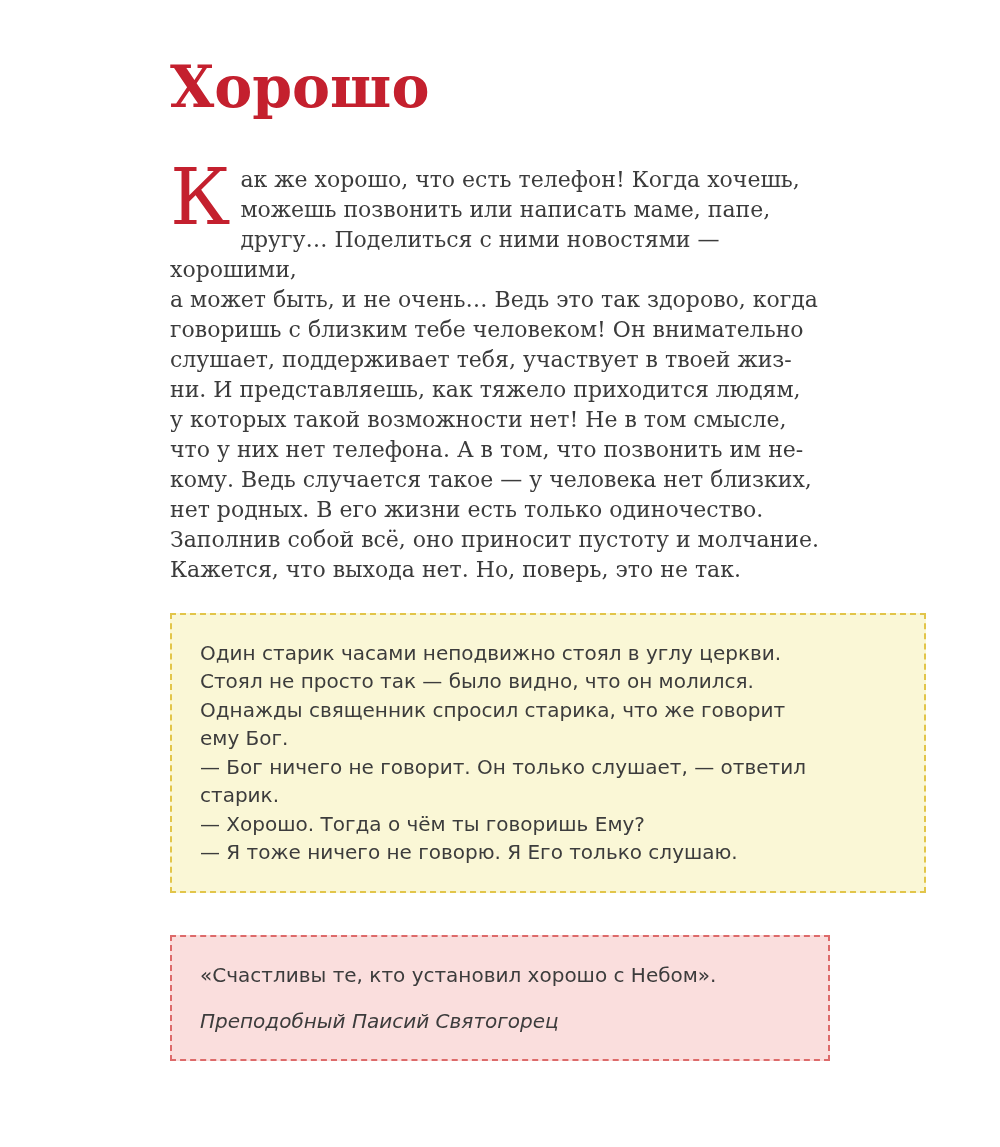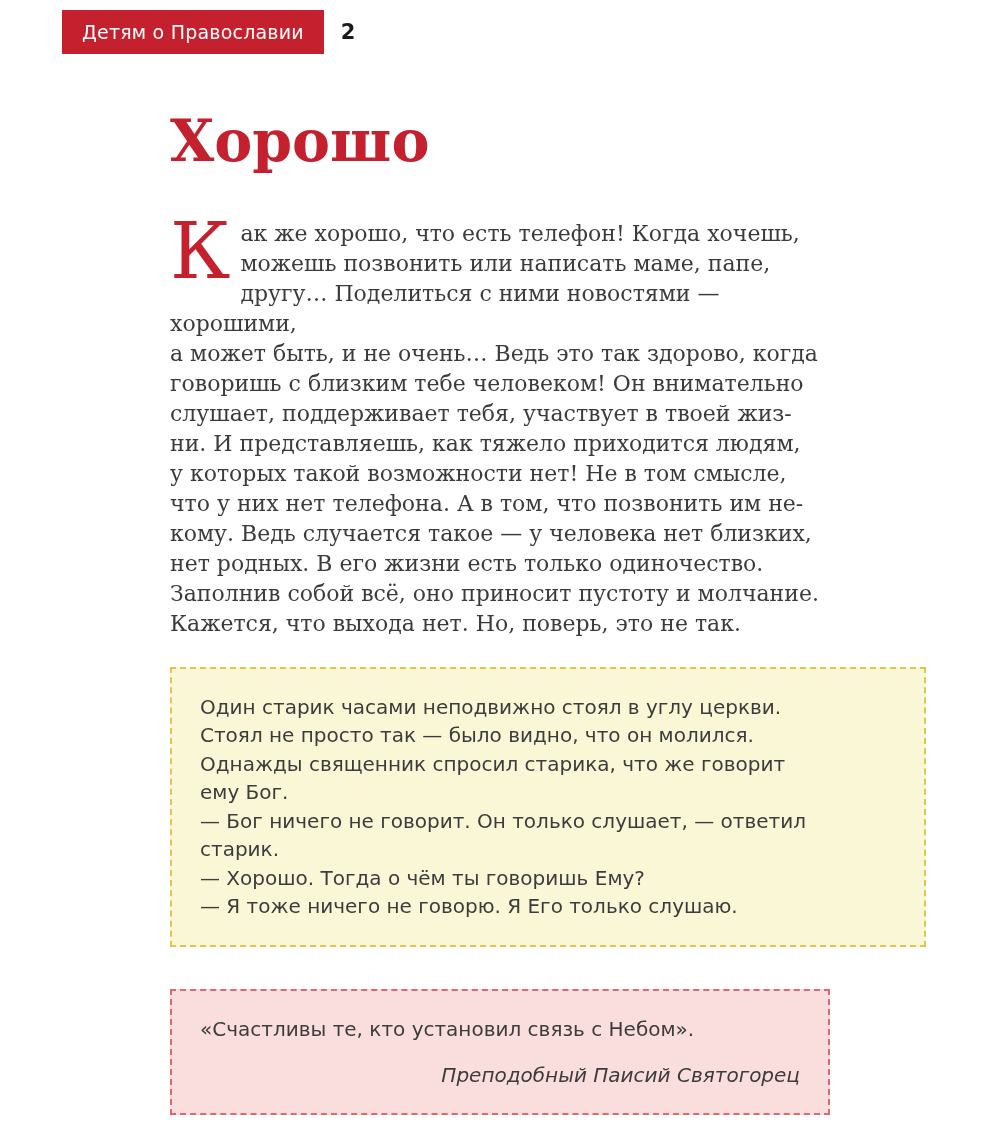--- a/index.html
+++ b/index.html
@@ -92,33 +92,29 @@
     margin-top:42px;
     background:var(--quote-bg);
     border:2px dashed var(--quote-border);
     padding:24px 28px;
     font-size:20px;
     line-height:28px;
     color:#3c3c3c;
   }
   .quote-attribution{
     margin-top:18px;
-    text-align:right;
+    text-align:left;
     font-style:italic;
   }
 </style>
 </head>
 <body>
 
 <div class="page">
 
-  <div class="header">
-    <div class="banner">Детям о Православии</div>
-    <div class="page-number">2</div>
-  </div>
 
   <div class="content">
 
     <h1 class="page-title">Хорошо</h1>
 
     <div class="body-paragraph">
       <span class="dropcap">К</span><span class="body-lines">ак же хорошо, что есть телефон! Когда хочешь,
 можешь позвонить или написать маме, папе,
 другу… Поделиться с ними новостями — хорошими,
 а может быть, и не очень… Ведь это так здорово, когда
@@ -136,18 +132,18 @@
     <div class="story-box">Один старик часами неподвижно стоял в углу церкви.
 Стоял не просто так — было видно, что он молился.
 Однажды священник спросил старика, что же говорит
 ему Бог.
 — Бог ничего не говорит. Он только слушает, — ответил
 старик.
 — Хорошо. Тогда о чём ты говоришь Ему?
 — Я тоже ничего не говорю. Я Его только слушаю.</div>
 
     <div class="quote-box">
-      <div class="quote-text">«Счастливы те, кто установил связь с Небом».</div>
+      <div class="quote-text">«Счастливы те, кто установил хорошо с Небом».</div>
       <div class="quote-attribution">Преподобный Паисий Святогорец</div>
     </div>
 
   </div>
 </div>
 
 </body></html>

